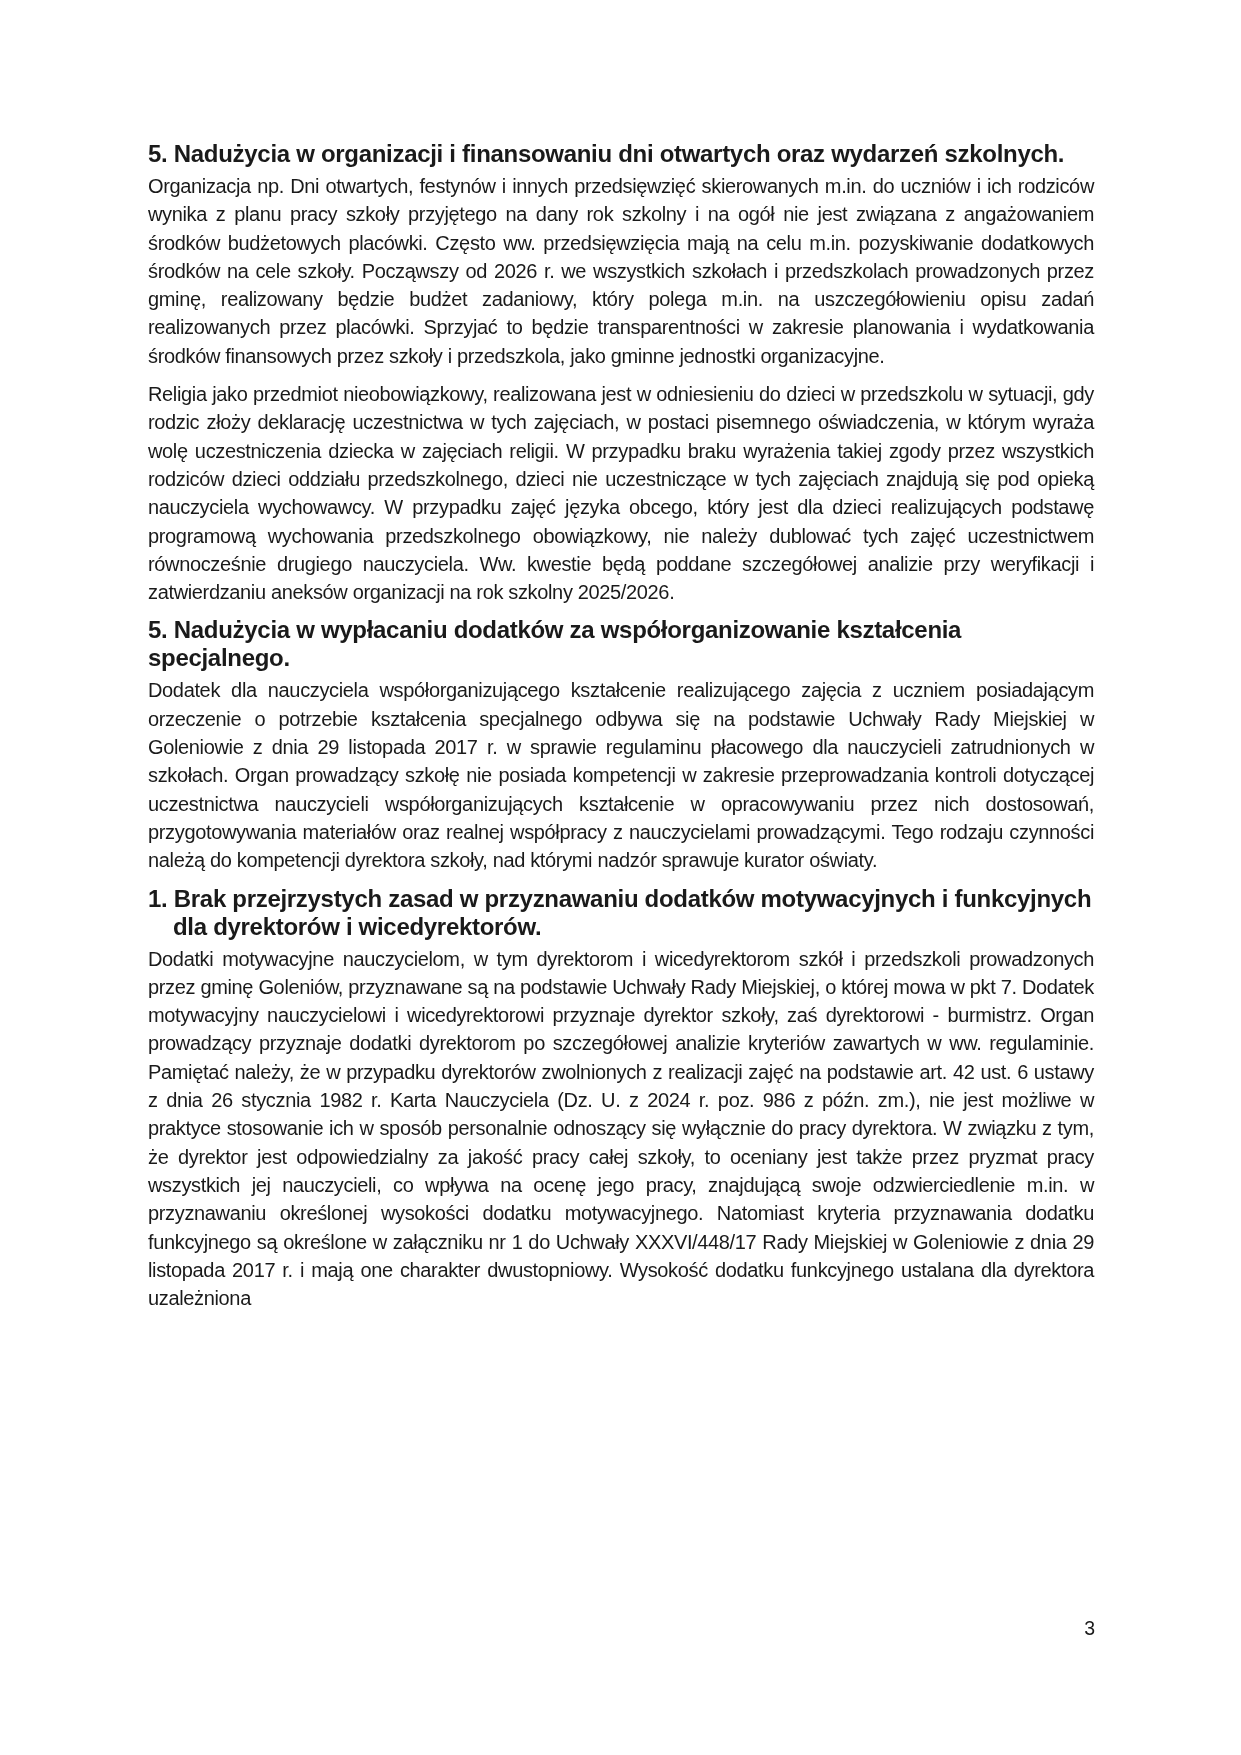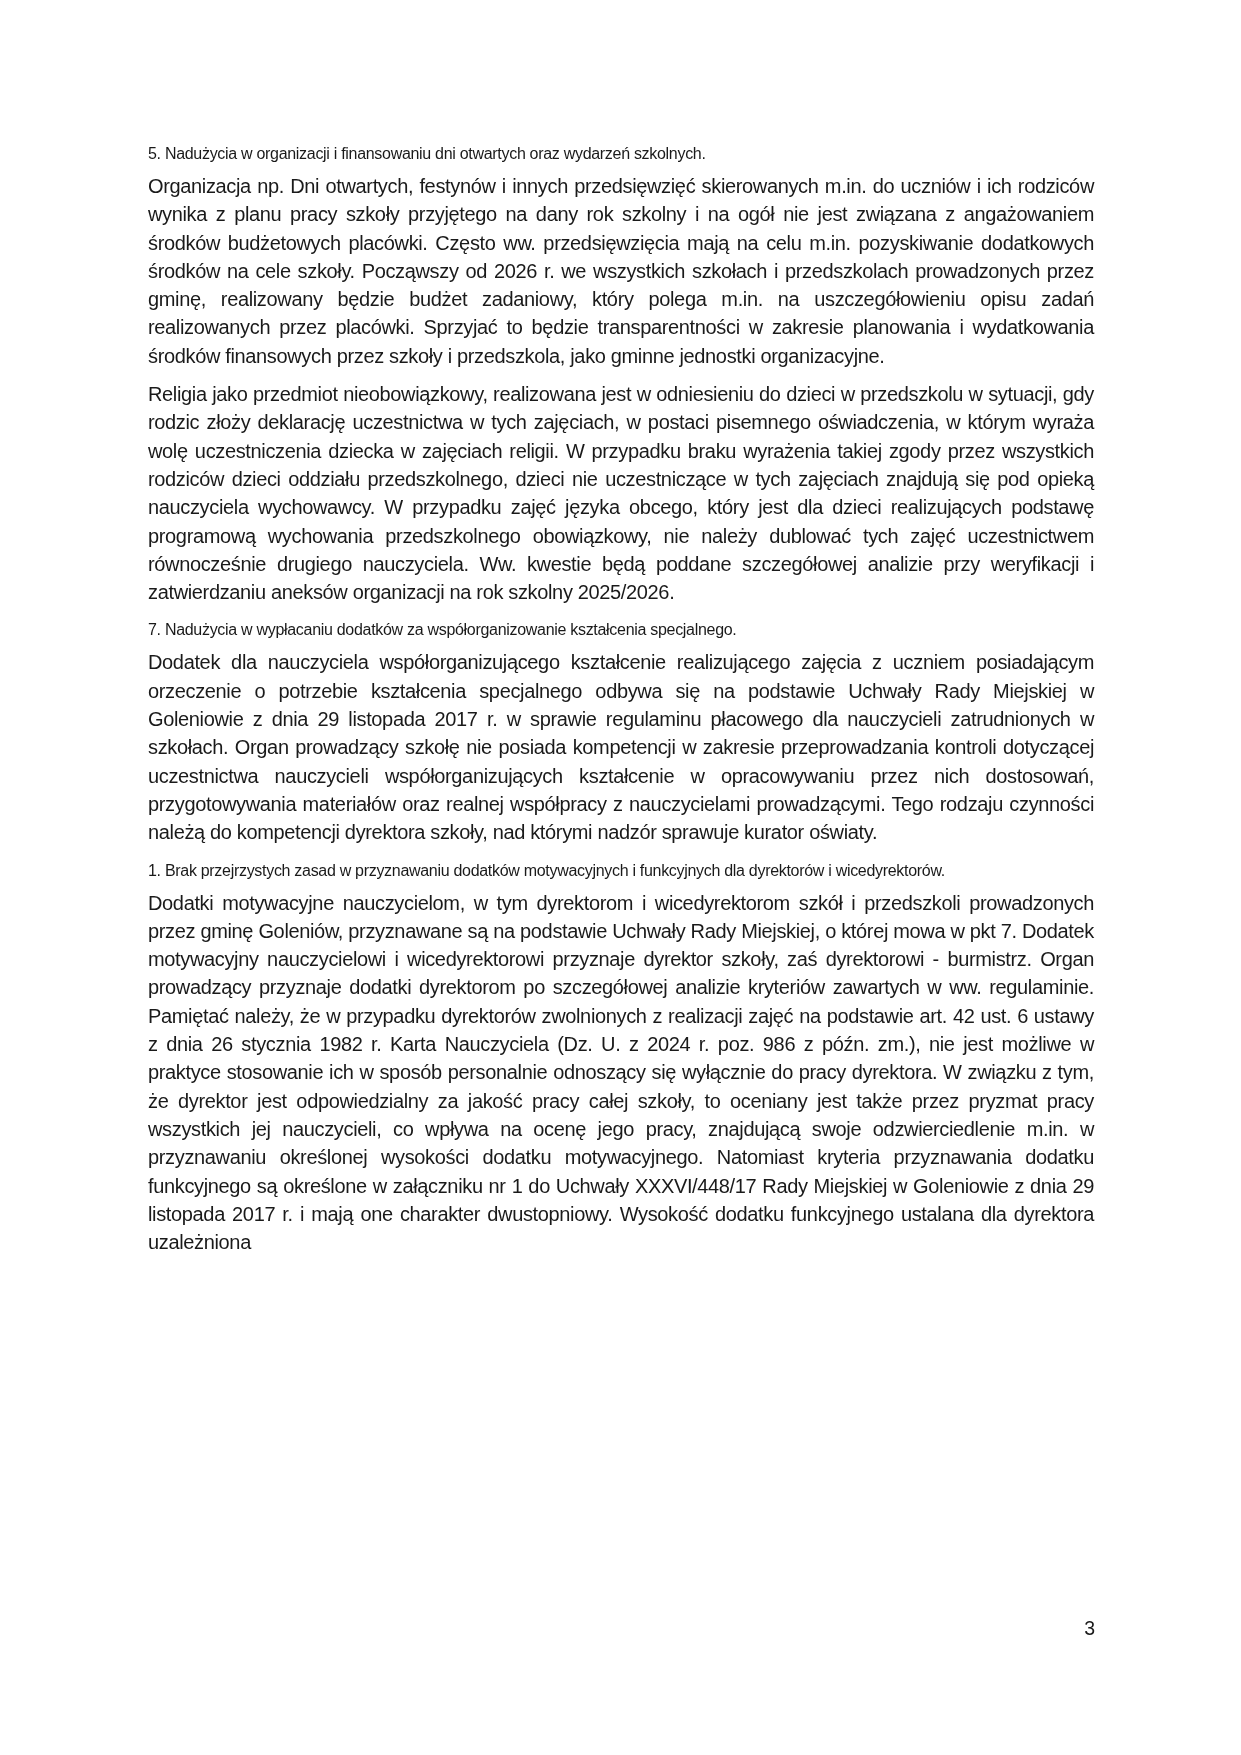--- a/index.html
+++ b/index.html
@@ -15,22 +15,22 @@
       font-family: "Liberation Sans", "DejaVu Sans", sans-serif;
       color: #1a1a1a;
     }
     .page {
       position: absolute;
       left: 148px;
       top: 140px;
       width: 946px;
     }
     .heading {
-      font-weight: normal;
-      font-size: 16px;
+      font-weight: bold;
+      font-size: 24px;
       line-height: 28px;
       margin: 0 0 4px 0;
       letter-spacing: -0.3px;
     }
     .heading.multi {
       padding-left: 25px;
       text-indent: -25px;
     }
     .para {
       font-size: 20px;
@@ -54,21 +54,21 @@
 
 <div class="page">
   <section>
     <h2 class="heading">5. Nadużycia w organizacji i finansowaniu dni otwartych oraz wydarzeń szkolnych.</h2>
     <p class="para">Organizacja np. Dni otwartych, festynów i innych przedsięwzięć skierowanych m.in. do uczniów i ich rodziców wynika z planu pracy szkoły przyjętego na dany rok szkolny i na ogół nie jest związana z angażowaniem środków budżetowych placówki. Często ww. przedsięwzięcia mają na celu m.in. pozyskiwanie dodatkowych środków na cele szkoły. Począwszy od 2026 r. we wszystkich szkołach i przedszkolach prowadzonych przez gminę, realizowany będzie budżet zadaniowy, który polega m.in. na uszczegółowieniu opisu zadań realizowanych przez placówki. Sprzyjać to będzie transparentności w zakresie planowania i wydatkowania środków finansowych przez szkoły i przedszkola, jako gminne jednostki organizacyjne.</p>
   </section>
   <section>
     <p class="para">Religia jako przedmiot nieobowiązkowy, realizowana jest w odniesieniu do dzieci w przedszkolu w sytuacji, gdy rodzic złoży deklarację uczestnictwa w tych zajęciach, w postaci pisemnego oświadczenia, w którym wyraża wolę uczestniczenia dziecka w zajęciach religii. W przypadku braku wyrażenia takiej zgody przez wszystkich rodziców dzieci oddziału przedszkolnego, dzieci nie uczestniczące w tych zajęciach znajdują się pod opieką nauczyciela wychowawcy. W przypadku zajęć języka obcego, który jest dla dzieci realizujących podstawę programową wychowania przedszkolnego obowiązkowy, nie należy dublować tych zajęć uczestnictwem równocześnie drugiego nauczyciela. Ww. kwestie będą poddane szczegółowej analizie przy weryfikacji i zatwierdzaniu aneksów organizacji na rok szkolny 2025/2026.</p>
   </section>
   <section>
-    <h2 class="heading">7. Nadużycia w wypłacaniu dodatków za współorganizowanie kształcenia specjalnego.</h2>
+    <h2 class="heading">5. Nadużycia w wypłacaniu dodatków za współorganizowanie kształcenia specjalnego.</h2>
     <p class="para">Dodatek dla nauczyciela współorganizującego kształcenie realizującego zajęcia z uczniem posiadającym orzeczenie o potrzebie kształcenia specjalnego odbywa się na podstawie Uchwały Rady Miejskiej w Goleniowie z dnia 29 listopada 2017 r. w sprawie regulaminu płacowego dla nauczycieli zatrudnionych w szkołach. Organ prowadzący szkołę nie posiada kompetencji w zakresie przeprowadzania kontroli dotyczącej uczestnictwa nauczycieli współorganizujących kształcenie w opracowywaniu przez nich dostosowań, przygotowywania materiałów oraz realnej współpracy z nauczycielami prowadzącymi. Tego rodzaju czynności należą do kompetencji dyrektora szkoły, nad którymi nadzór sprawuje kurator oświaty.</p>
   </section>
   <section>
     <h2 class="heading multi">1. Brak przejrzystych zasad w przyznawaniu dodatków motywacyjnych i funkcyjnych dla dyrektorów i wicedyrektorów.</h2>
     <p class="para">Dodatki motywacyjne nauczycielom, w tym dyrektorom i wicedyrektorom szkół i przedszkoli prowadzonych przez gminę Goleniów, przyznawane są na podstawie Uchwały Rady Miejskiej, o której mowa w pkt 7. Dodatek motywacyjny nauczycielowi i wicedyrektorowi przyznaje dyrektor szkoły, zaś dyrektorowi - burmistrz. Organ prowadzący przyznaje dodatki dyrektorom po szczegółowej analizie kryteriów zawartych w ww. regulaminie. Pamiętać należy, że w przypadku dyrektorów zwolnionych z realizacji zajęć na podstawie art. 42 ust. 6 ustawy z dnia 26 stycznia 1982 r. Karta Nauczyciela (Dz. U. z 2024 r. poz. 986 z późn. zm.), nie jest możliwe w praktyce stosowanie ich w sposób personalnie odnoszący się wyłącznie do pracy dyrektora. W związku z tym, że dyrektor jest odpowiedzialny za jakość pracy całej szkoły, to oceniany jest także przez pryzmat pracy wszystkich jej nauczycieli, co wpływa na ocenę jego pracy, znajdującą swoje odzwierciedlenie m.in. w przyznawaniu określonej wysokości dodatku motywacyjnego. Natomiast kryteria przyznawania dodatku funkcyjnego są określone w załączniku nr 1 do Uchwały XXXVI/448/17 Rady Miejskiej w Goleniowie z dnia 29 listopada 2017 r. i mają one charakter dwustopniowy. Wysokość dodatku funkcyjnego ustalana dla dyrektora uzależniona</p>
   </section>
 </div>
 
 <div class="page-number">3</div>
 

